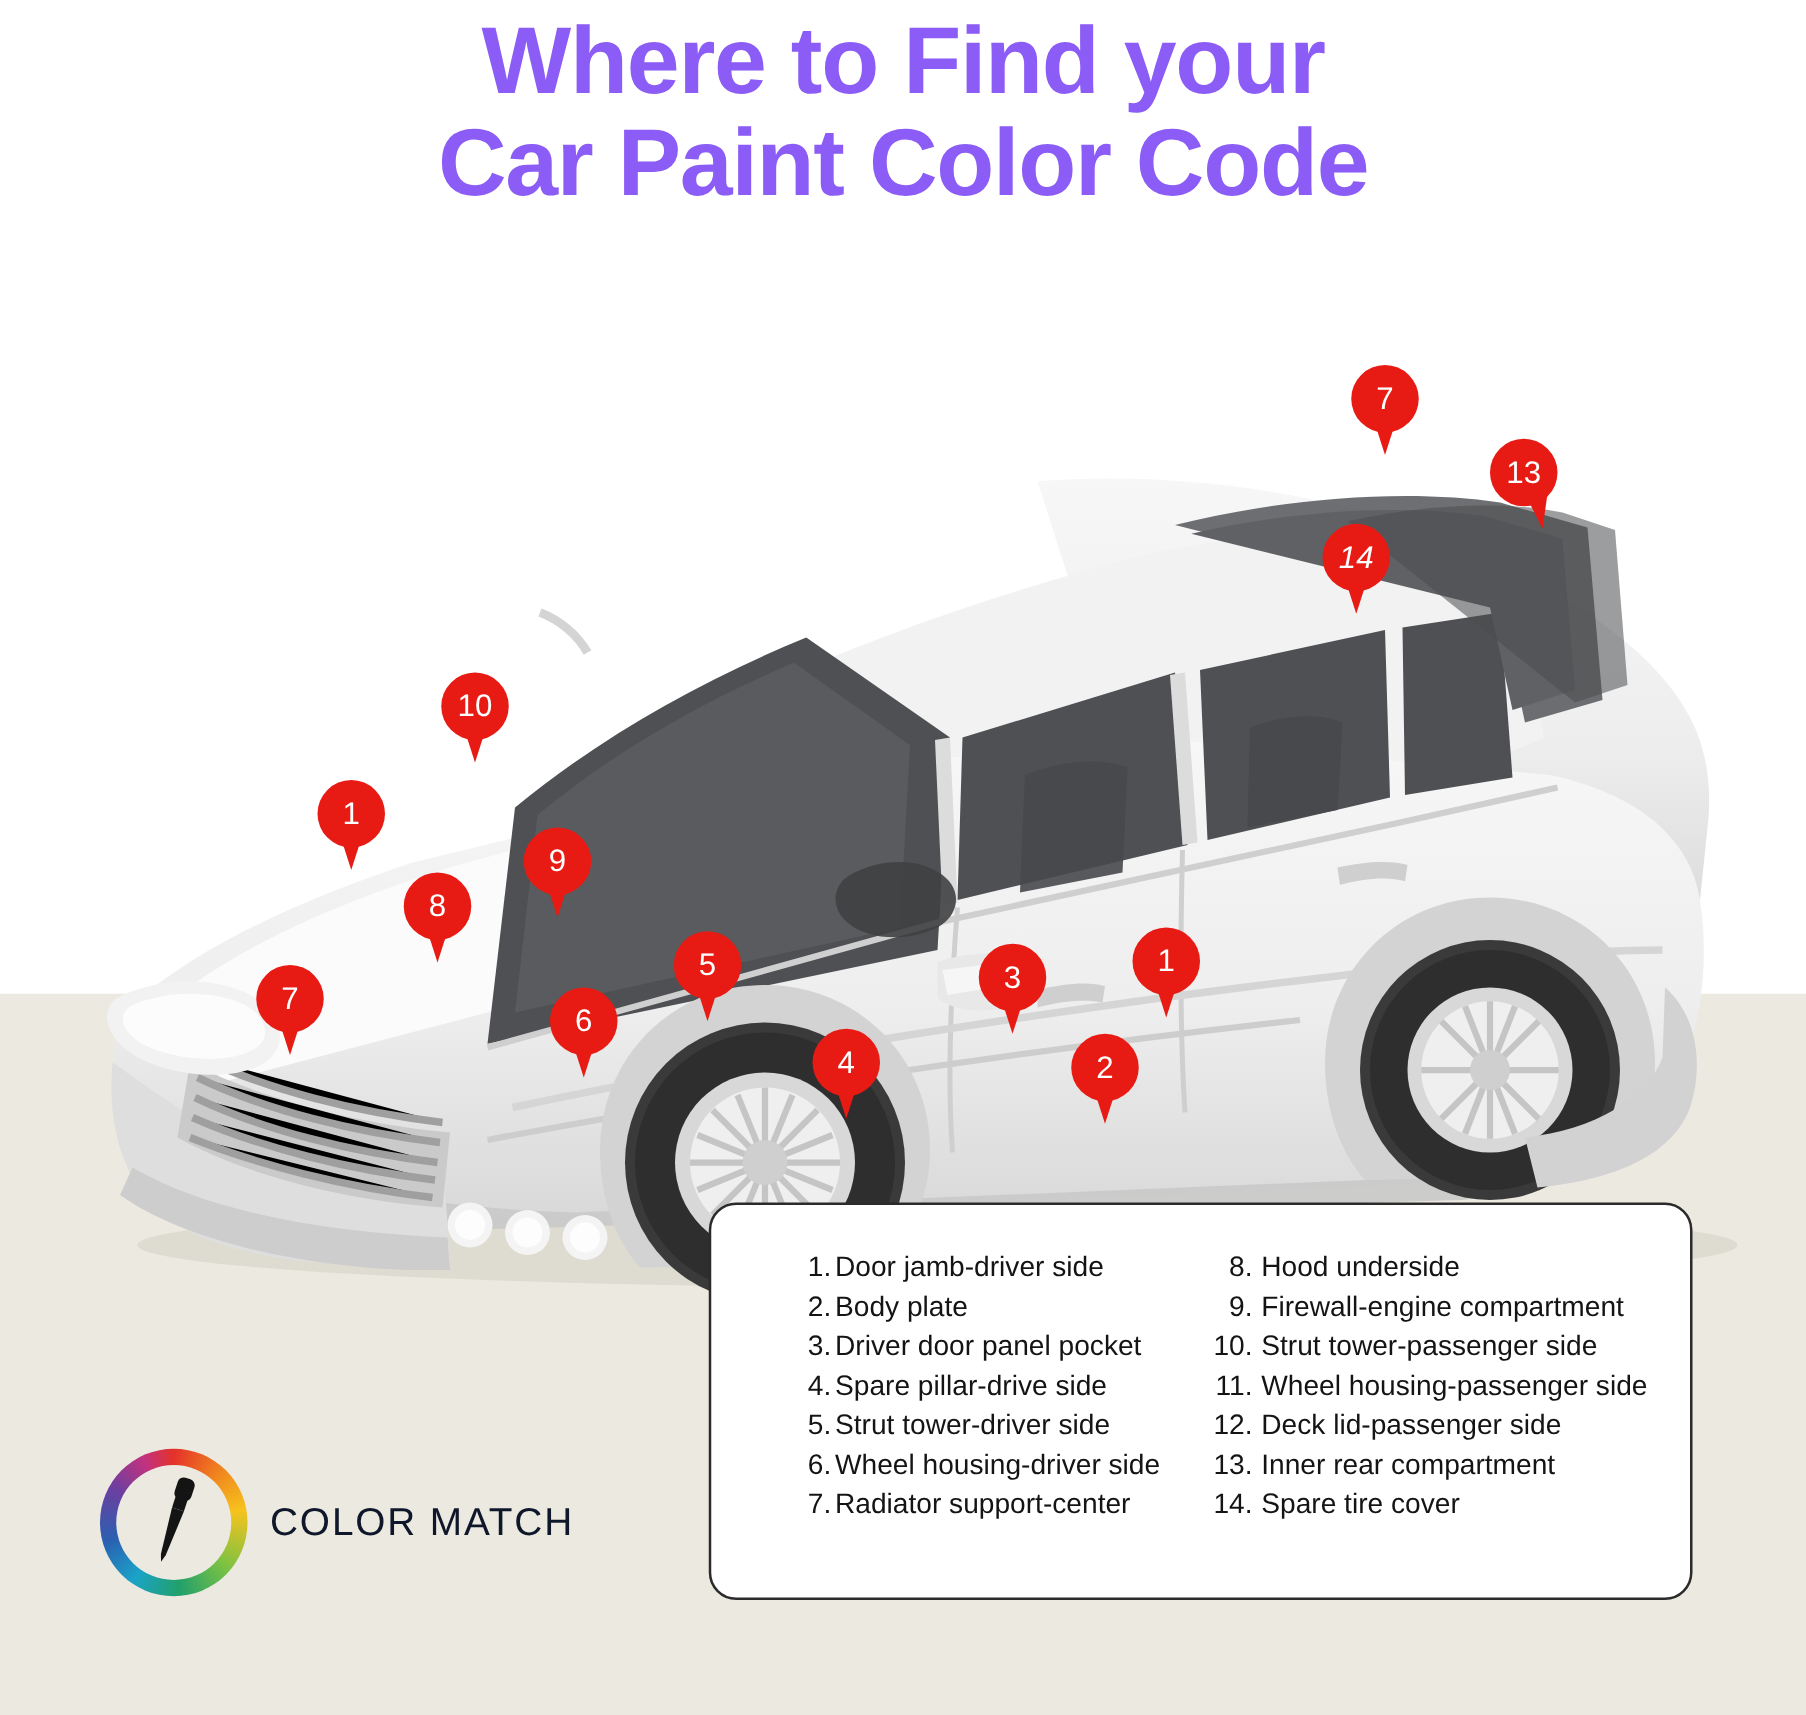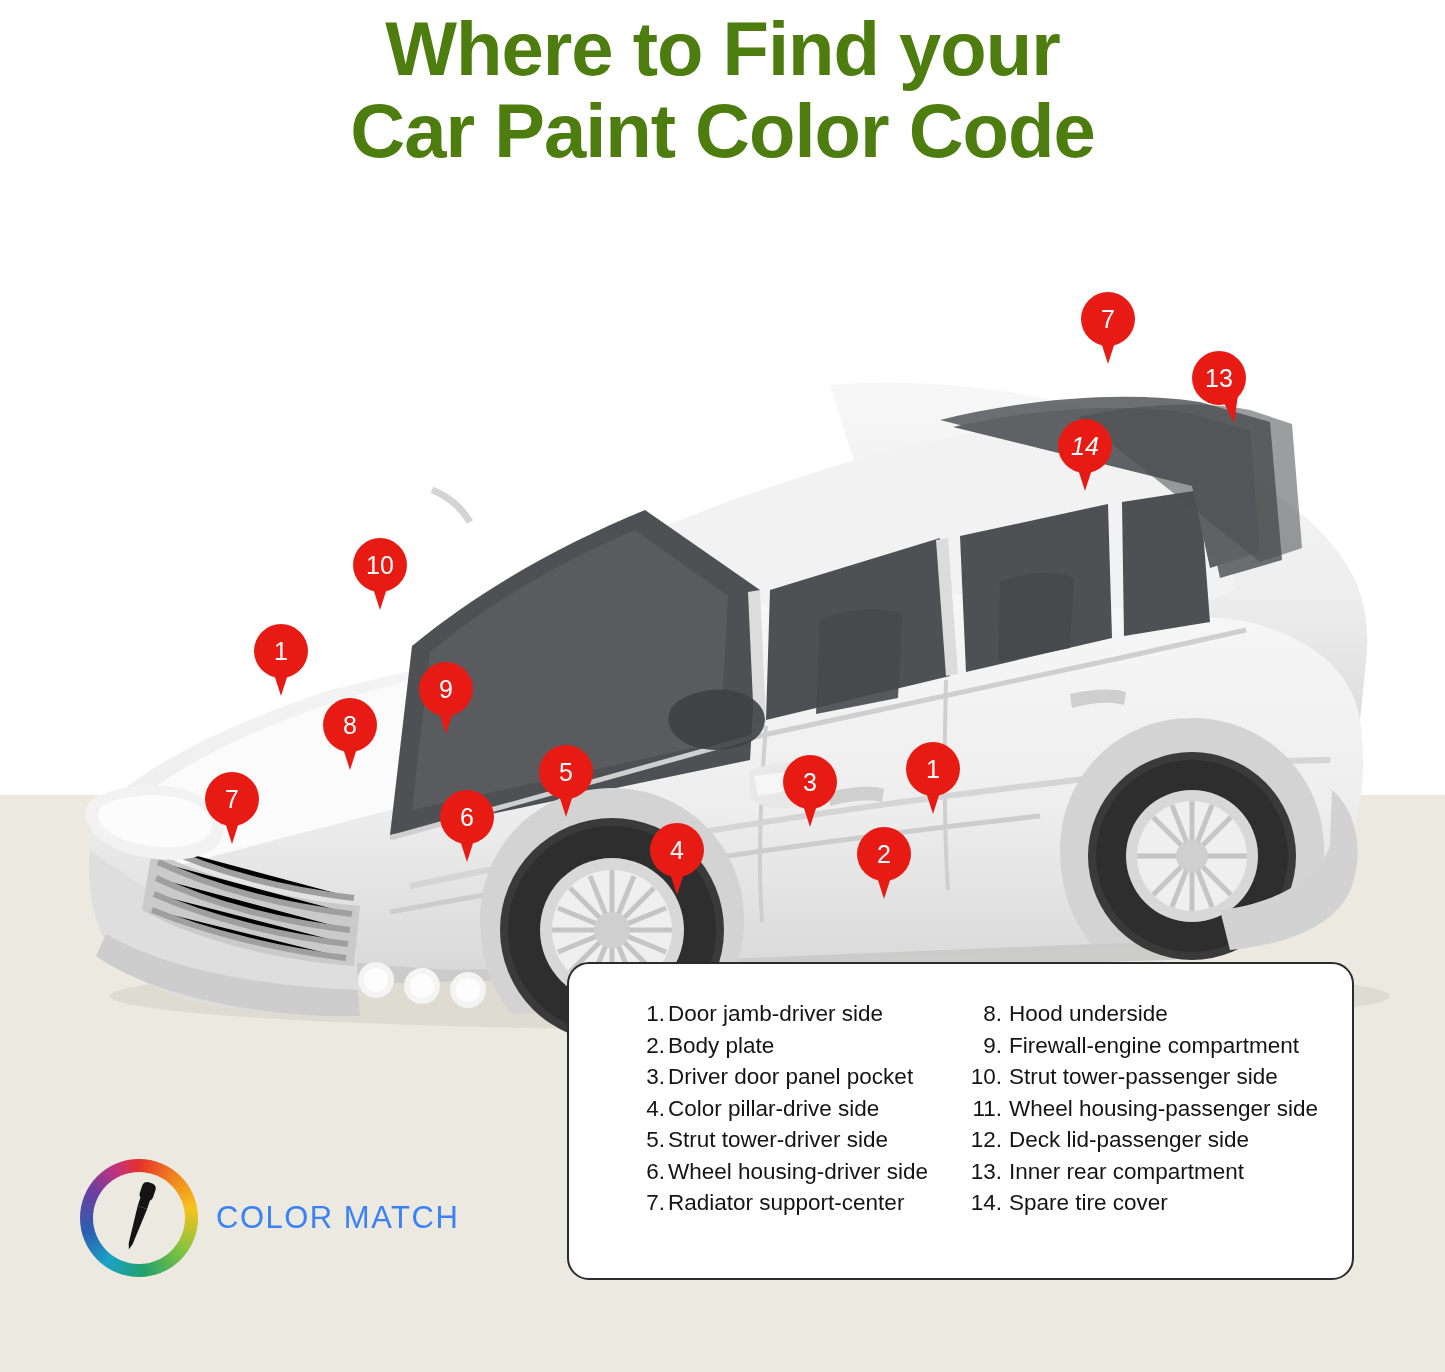--- a/index.html
+++ b/index.html
@@ -36,21 +36,21 @@
     left: 0;
     top: 0;
     width: 1445px;
     text-align: center;
     z-index: 30;
   }
   .title {
     font-size: 76px;
     line-height: 82px;
     font-weight: bold;
-    color: #4d7c0f;
+    color: #8b5cf6;
     letter-spacing: -1px;
     margin-top: 8px;
     white-space: pre-line;
   }
   .subtitle {
     font-size: 33px;
     line-height: 40px;
     font-style: italic;
     color: #1a1a1a;
     margin-top: 24px;
@@ -187,21 +187,21 @@
     bottom: 13px;
     background: #ece9e1;
     border-radius: 50%;
   }
   .logo-text {
     margin-left: 18px;
   }
   .logo-line1 {
     font-size: 31px;
     letter-spacing: 1.5px;
-    color: #3b82f6;
+    color: #0f172a;
     font-weight: normal;
     line-height: 36px;
   }
   .logo-line2 {
     font-size: 31px;
     letter-spacing: 1.5px;
     color: #111111;
     font-weight: bold;
     line-height: 36px;
   }
@@ -438,21 +438,21 @@
         <div class="legend-item">
           <span class="num">2.</span>
           <span class="txt">Body plate</span>
         </div>
         <div class="legend-item">
           <span class="num">3.</span>
           <span class="txt">Driver door panel pocket</span>
         </div>
         <div class="legend-item">
           <span class="num">4.</span>
-          <span class="txt">Color pillar-drive side</span>
+          <span class="txt">Spare pillar-drive side</span>
         </div>
         <div class="legend-item">
           <span class="num">5.</span>
           <span class="txt">Strut tower-driver side</span>
         </div>
         <div class="legend-item">
           <span class="num">6.</span>
           <span class="txt">Wheel housing-driver side</span>
         </div>
         <div class="legend-item">

